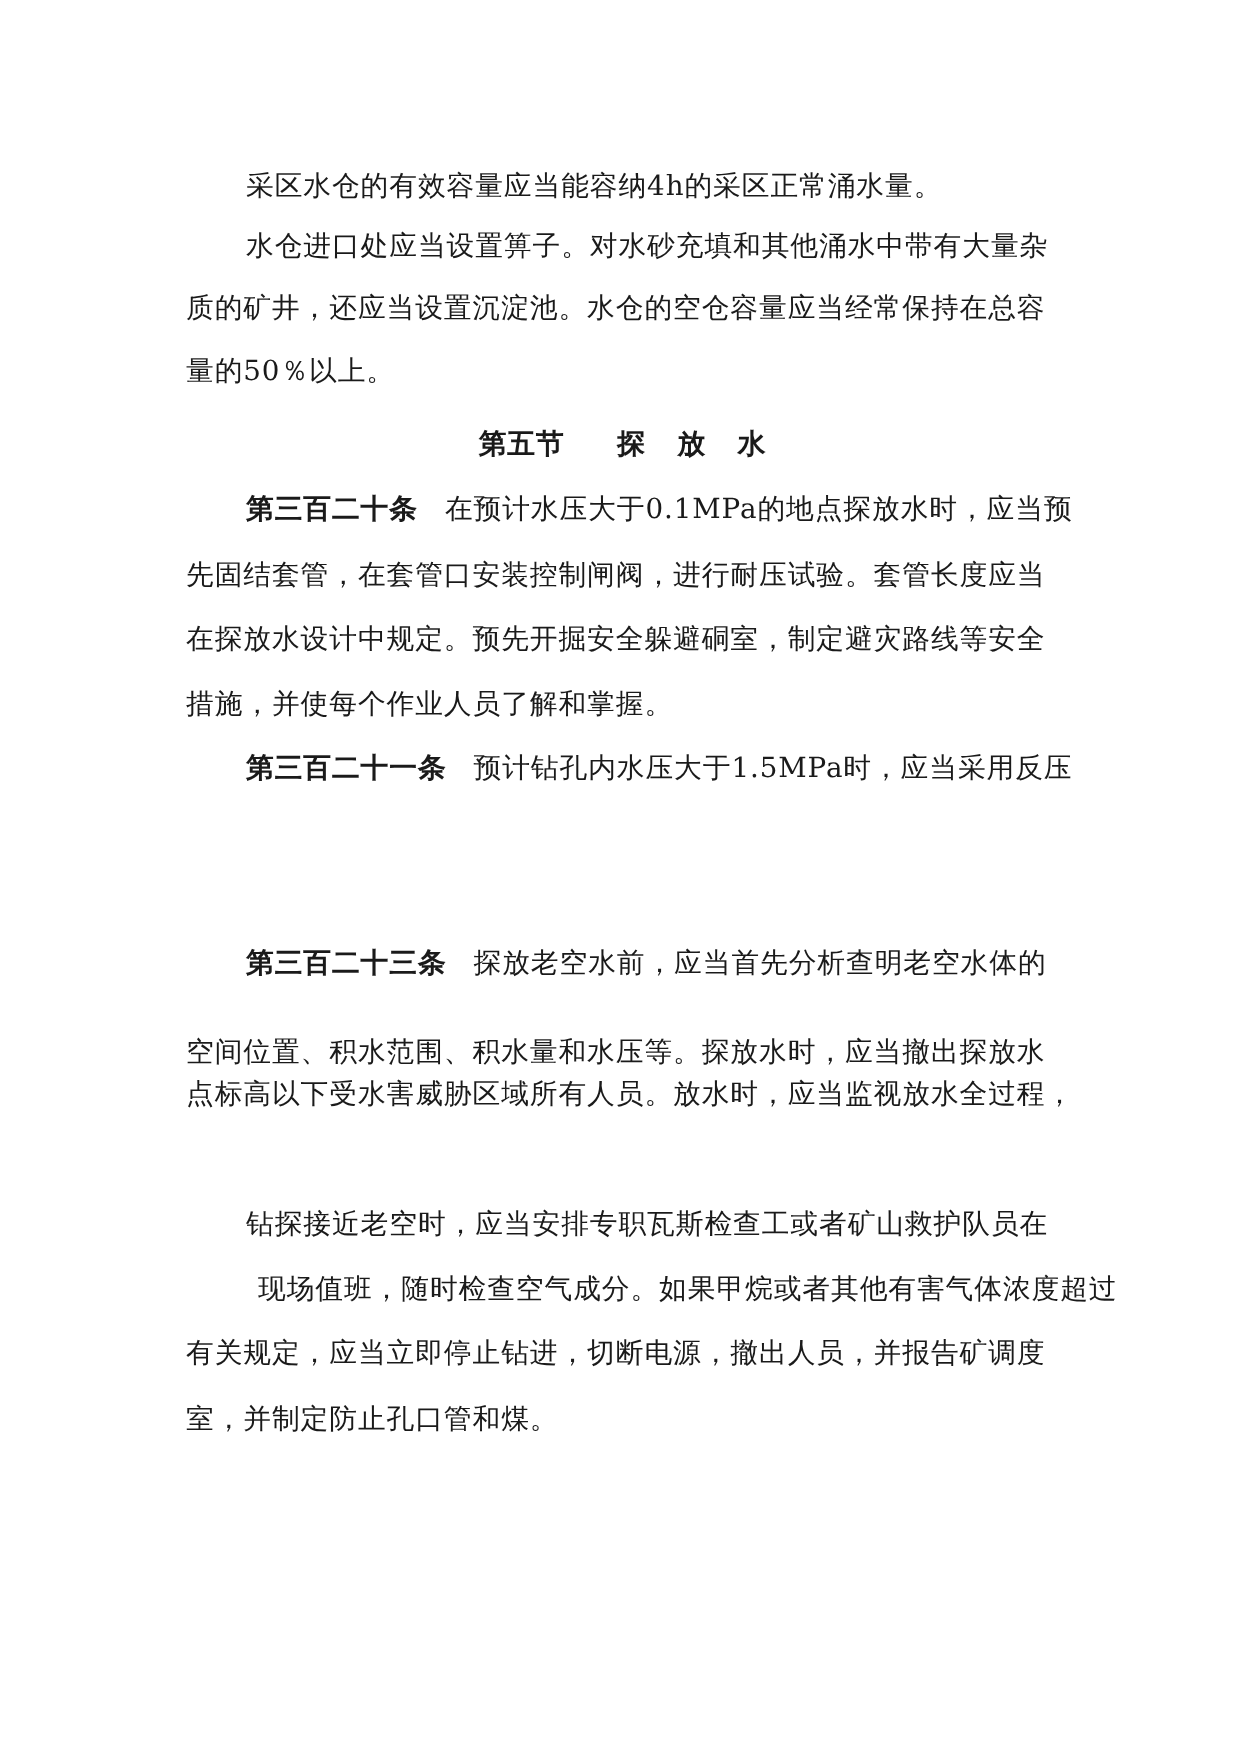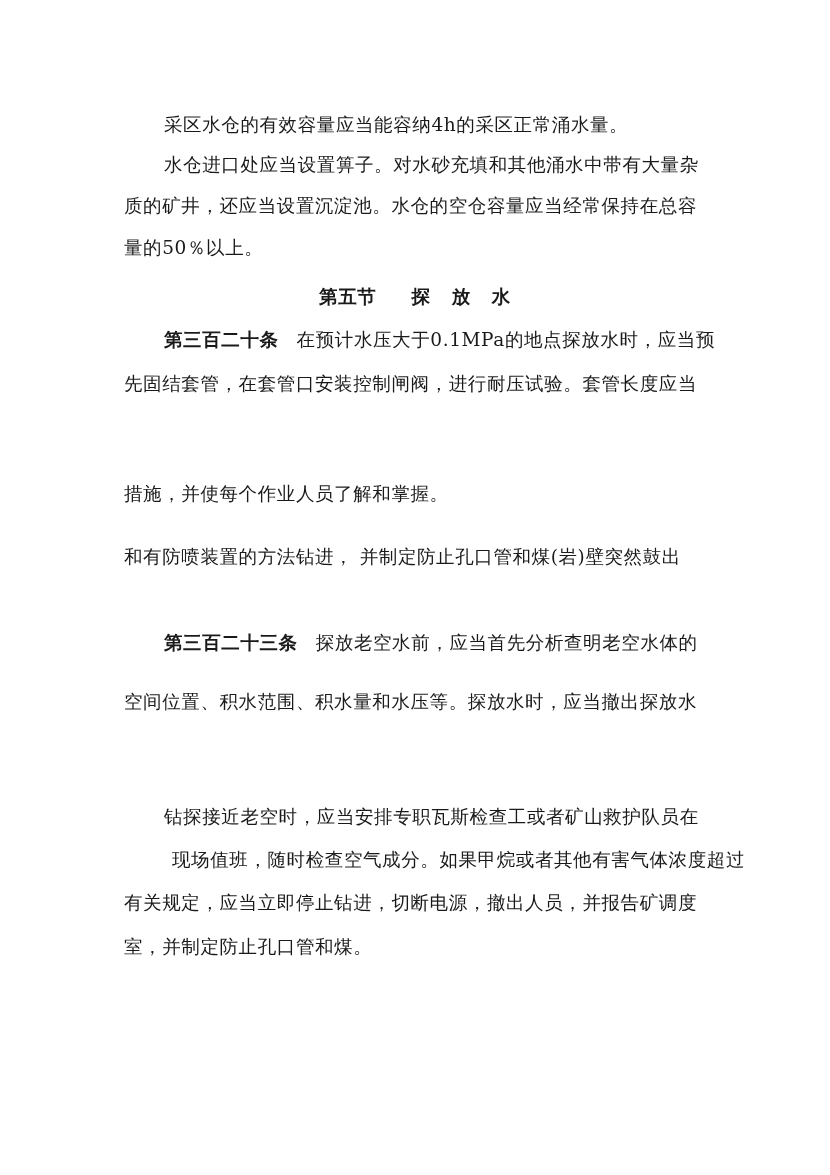--- a/index.html
+++ b/index.html
@@ -29,27 +29,31 @@
     <span>第五节</span><span class="sp"></span><span class="sp"></span>
     <span>探</span><span class="sp"></span>
     <span>放</span><span class="sp"></span>
     <span>水</span>
   </div>
 
   <div class="line indent" style="top:328px;">
     <span class="bold">第三百二十条</span><span style="display:inline-block;width:18px;"></span><span>在预计水压大于0.1MPa的地点探放水时，应当预</span>
   </div>
   <div class="line" style="top:372px;">先固结套管，在套管口安装控制闸阀，进行耐压试验。套管长度应当</div>
-  <div class="line" style="top:458px;margin-top:24px;">措施，并使每个作业人员了解和掌握。</div>
+  <div class="line" style="top:415px;">在探放水设计中规定。预先开掘安全躲避硐室，制定避灾路线等安全</div>
+  <div class="line" style="top:458px;">措施，并使每个作业人员了解和掌握。</div>
 
-  <div class="line" style="top:545px;">和有防喷装置的方法钻进， 并制定防止孔口管和煤(岩)壁突然鼓出</div>
+  <div class="line indent" style="top:501px;">
+    <span class="bold">第三百二十一条</span><span style="display:inline-block;width:18px;"></span><span>预计钻孔内水压大于1.5MPa时，应当采用反压</span>
+  </div>
 
   <div class="line indent" style="top:631px;">
     <span class="bold">第三百二十三条</span><span style="display:inline-block;width:18px;"></span><span>探放老空水前，应当首先分析查明老空水体的</span>
   </div>
   <div class="line" style="top:690px;">空间位置、积水范围、积水量和水压等。探放水时，应当撤出探放水</div>
+  <div class="line" style="top:718px;">点标高以下受水害威胁区域所有人员。放水时，应当监视放水全过程，</div>
 
   <div class="line indent" style="top:805px;">钻探接近老空时，应当安排专职瓦斯检查工或者矿山救护队员在</div>
   <div class="line" style="top:848px;margin-left:48px;">现场值班，随时检查空气成分。如果甲烷或者其他有害气体浓度超过</div>
   <div class="line" style="top:891px;">有关规定，应当立即停止钻进，切断电源，撤出人员，并报告矿调度</div>
   <div class="line" style="top:935px;">室，并制定防止孔口管和煤。</div>
 
 </div>
 
 </body></html>

